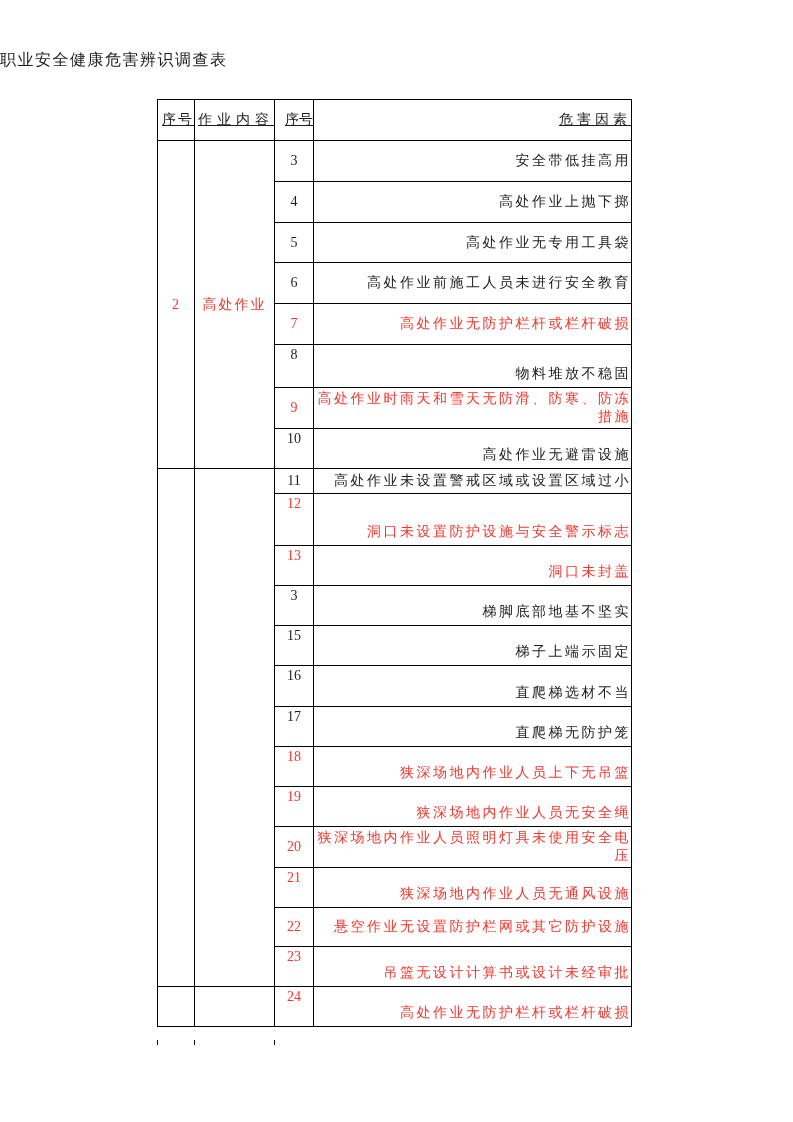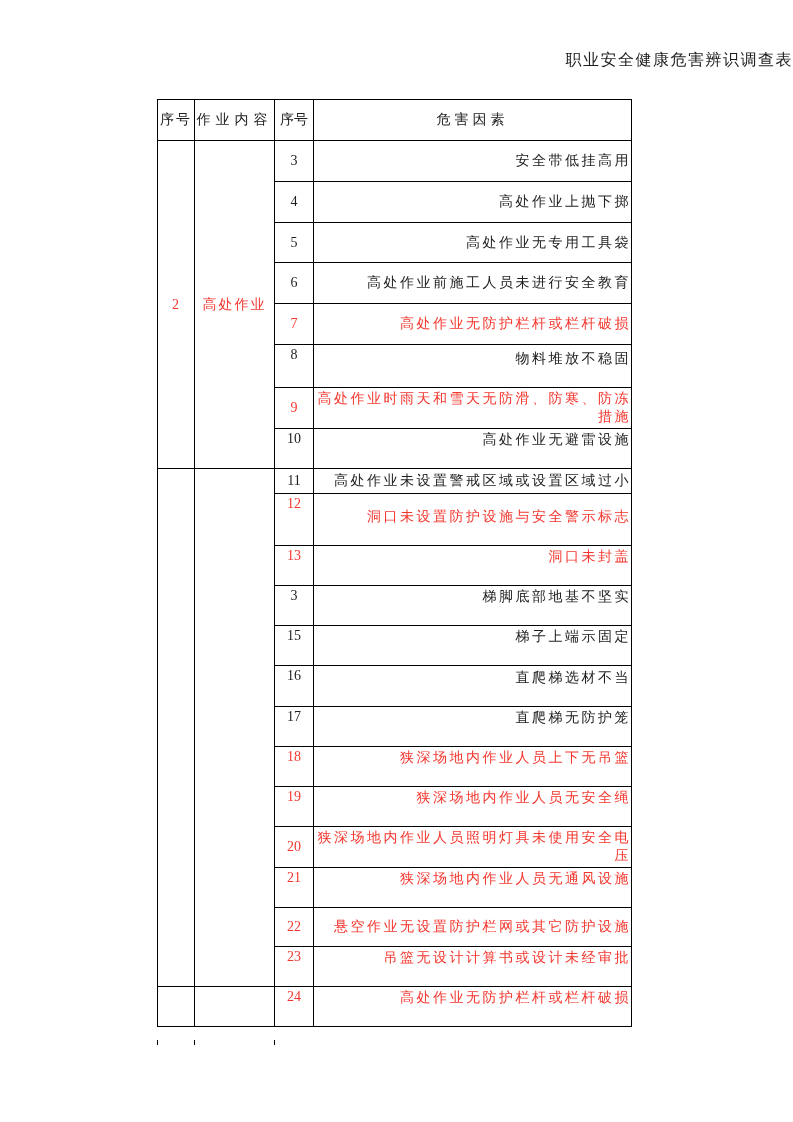--- a/index.html
+++ b/index.html
@@ -8,52 +8,52 @@
     --line:#000000;
   }
   *{box-sizing:border-box;}
   html,body{margin:0;padding:0;}
   body{
     width:793px;height:1122px;background:#ffffff;position:relative;
     font-family:"Liberation Serif","DejaVu Serif",serif;color:var(--ink);
   }
   .doc-title{
     position:absolute;top:50px;left:0;width:793px;
-    text-align:right;font-size:16px;letter-spacing:1.5px;color:var(--ink);
+    text-align:left;font-size:16px;letter-spacing:1.5px;color:var(--ink);
   }
   table.survey{
     position:absolute;left:157px;top:99px;width:474px;
     border-collapse:collapse;table-layout:fixed;
   }
   table.survey th, table.survey td{
     border:1px solid var(--line);
     padding:0;font-size:14px;font-weight:normal;overflow:hidden;
     vertical-align:middle;
   }
   thead th{
-    font-weight:bold;text-align:center;vertical-align:middle;line-height:1.25;
+    font-weight:bold;text-align:right;vertical-align:middle;line-height:1.25;text-decoration:underline;
   }
   th.h-serial{letter-spacing:2px;white-space:nowrap;}
   th.h-activity{letter-spacing:5px;white-space:nowrap;}
   th.h-sub{padding:0 11px;word-break:break-all;letter-spacing:0;}
   th.h-hazard{letter-spacing:4px;}
   td.c-serial{
     text-align:center;color:var(--red);letter-spacing:1px;vertical-align:middle;
   }
   td.c-activity{
     text-align:center;color:var(--red);letter-spacing:2px;vertical-align:middle;margin-left:35px;
   }
   td.c-no{text-align:center;font-size:13.5px;}
   td.c-text{
     text-align:right;padding-left:4px;padding-right:2px;
     letter-spacing:2.5px;line-height:1.28;
   }
   tr.vc td.c-no, tr.vc td.c-text{vertical-align:middle;}
   tr.vb td.c-no{vertical-align:top;padding-top:2px;}
-  tr.vb td.c-text{vertical-align:bottom;padding-bottom:19px;}
+  tr.vb td.c-text{vertical-align:bottom;padding-bottom:3px;font-family:Liberation Mono, monospace;}
   tr.red td.c-no, tr.red td.c-text{color:var(--red);}
   td.open-bottom{border-bottom:none;}
   .stub{position:absolute;width:1px;height:5px;background:var(--line);top:1040px;}
   .stub.s1{left:157px;}
   .stub.s2{left:194px;}
   .stub.s3{left:274px;}
 </style>
 </head>
 <body>
 

